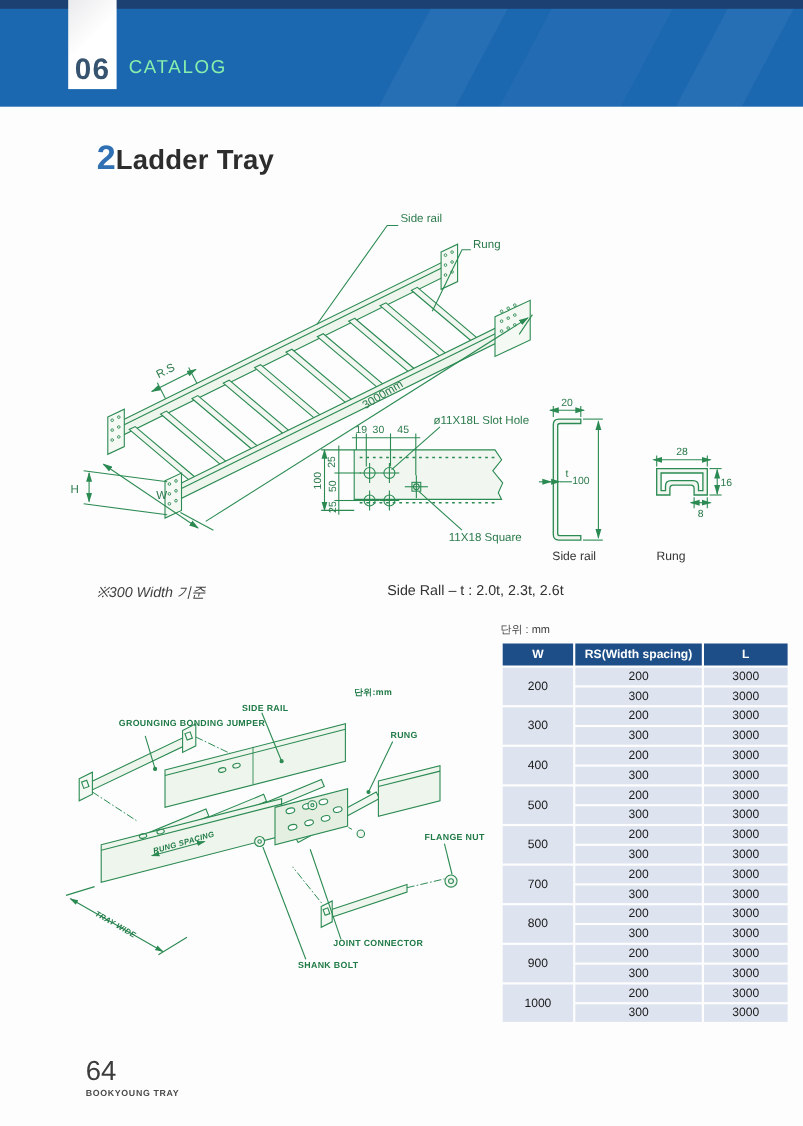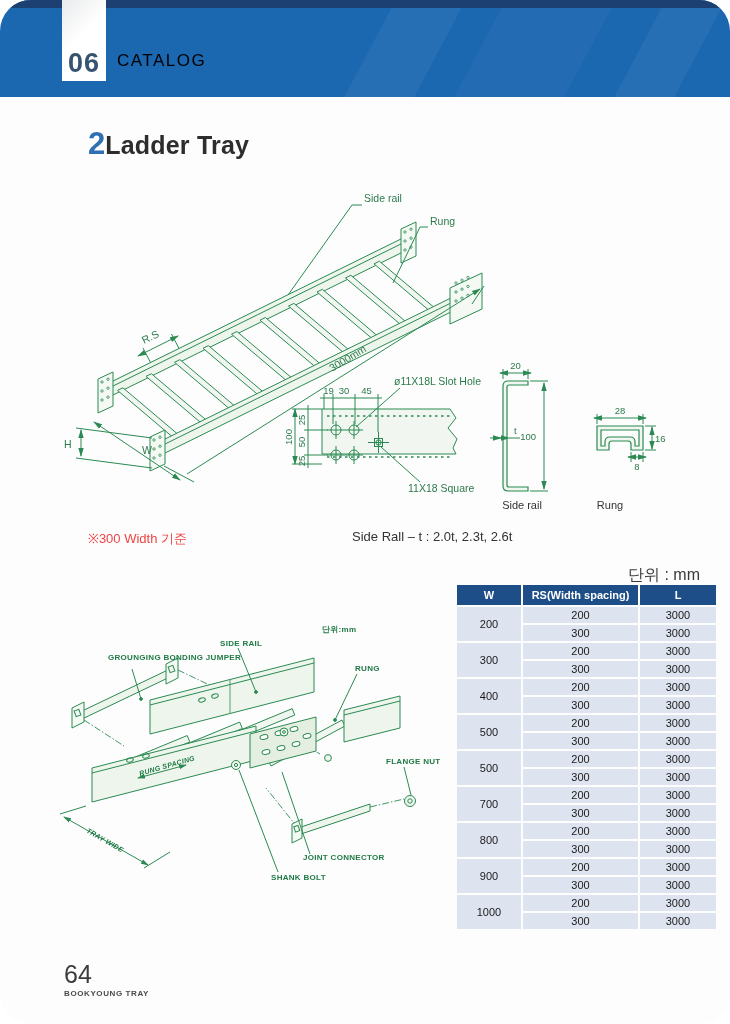--- a/index.html
+++ b/index.html
@@ -1,59 +1,59 @@
 <!DOCTYPE html>
 <html><head>
 <meta charset="utf-8">
 <style>
   html,body{margin:0;padding:0;background:#ffffff;}
   .page{position:relative;width:730px;height:1024px;background:#fdfdfd;overflow:hidden;
-        font-family:"Liberation Sans",sans-serif;border-radius:31px;}
+        font-family:"Liberation Sans",sans-serif;}
   
   .banner{position:absolute;left:0;top:0;width:730px;height:97px;background:#1b67b0;overflow:hidden;}
   .banner-topstrip{position:absolute;left:0;top:0;width:730px;height:8px;background:#1c4071;}
   .deco{position:absolute;top:0;height:97px;background:rgba(255,255,255,0.055);}
   .deco.d1{left:370px;width:70px;transform:skewX(-28deg);}
   .deco.d2{left:480px;width:110px;transform:skewX(-28deg);background:rgba(255,255,255,0.04);}
   .deco.d3{left:640px;width:60px;transform:skewX(-28deg);}
   .tab{position:absolute;left:62px;top:0;width:44px;height:81px;
        background:linear-gradient(135deg,#e9eaec 0%,#ffffff 45%);}
   .tab-num{position:absolute;left:0;bottom:2px;width:100%;text-align:center;
            font-size:27px;font-weight:600;color:#36536f;letter-spacing:1px;}
-  .banner-title{position:absolute;left:117px;top:51px;color:#000000;font-size:17px;
+  .banner-title{position:absolute;left:117px;top:51px;color:#86efac;font-size:17px;
                 font-weight:400;letter-spacing:1.5px;}
   
   .sec{position:absolute;left:88px;top:126px;display:flex;align-items:baseline;}
   .sec-num{font-size:31px;font-weight:700;color:#2f6fb3;}
   .sec-title{font-size:25px;font-weight:700;color:#2d2d2d;letter-spacing:0.2px;}
   
   .dwg1{position:absolute;left:52px;top:176px;}
   .dwg2{position:absolute;left:52px;top:608px;}
   svg text{font-family:"Liberation Sans",sans-serif;}
   .dim{fill:#2b7a4b;font-size:9.5px;}
   .lbl{fill:#2b7a4b;font-size:10.5px;}
   .cap{fill:#333333;font-size:11px;}
   .lbl2{fill:#1f7a46;font-size:8px;font-weight:700;letter-spacing:0.3px;}
   .lbl2i{fill:#1f7a46;font-size:7px;font-weight:700;font-style:italic;letter-spacing:0.3px;}
   
-  .note-left{position:absolute;left:88px;top:529px;font-size:13px;color:#ef4444;}
+  .note-left{position:absolute;left:88px;top:529px;font-size:13px;color:#404040;font-style:italic;}
   .note-right{position:absolute;left:352px;top:529px;font-size:13px;color:#333;}
   
-  .unit-label{position:absolute;left:455px;top:565px;width:245px;text-align:right;
-              font-size:16px;color:#3a3a3a;}
+  .unit-label{position:absolute;left:455px;top:565px;width:245px;text-align:left;
+              font-size:10px;color:#3a3a3a;}
   table.spec{position:absolute;left:455px;top:583px;width:263px;border-collapse:separate;
              border-spacing:2px;table-layout:fixed;}
   table.spec th{background:#1d4e88;color:#ffffff;font-size:11px;font-weight:700;
                 height:20px;text-align:center;padding:0;}
   table.spec td{background:#dde3ef;color:#1a1a1a;font-size:11px;height:16px;
                 text-align:center;padding:0;}
   
   .footer{position:absolute;left:58px;top:960px;display:flex;align-items:baseline;flex-direction:column;}
   .footer-num{font-size:25px;color:#3c3c3c;}
-  .footer-brand{font-size:8px;font-weight:700;color:#4a4a4a;margin-left:6px;letter-spacing:0.6px;}
+  .footer-brand{font-size:8px;font-weight:700;color:#4a4a4a;margin-left:20px;letter-spacing:0.6px;}
 </style>
 </head>
 <body>
 
 <div class="page">
 
   <div class="banner">
     <div class="deco d1"></div>
     <div class="deco d2"></div>
     <div class="deco d3"></div>

